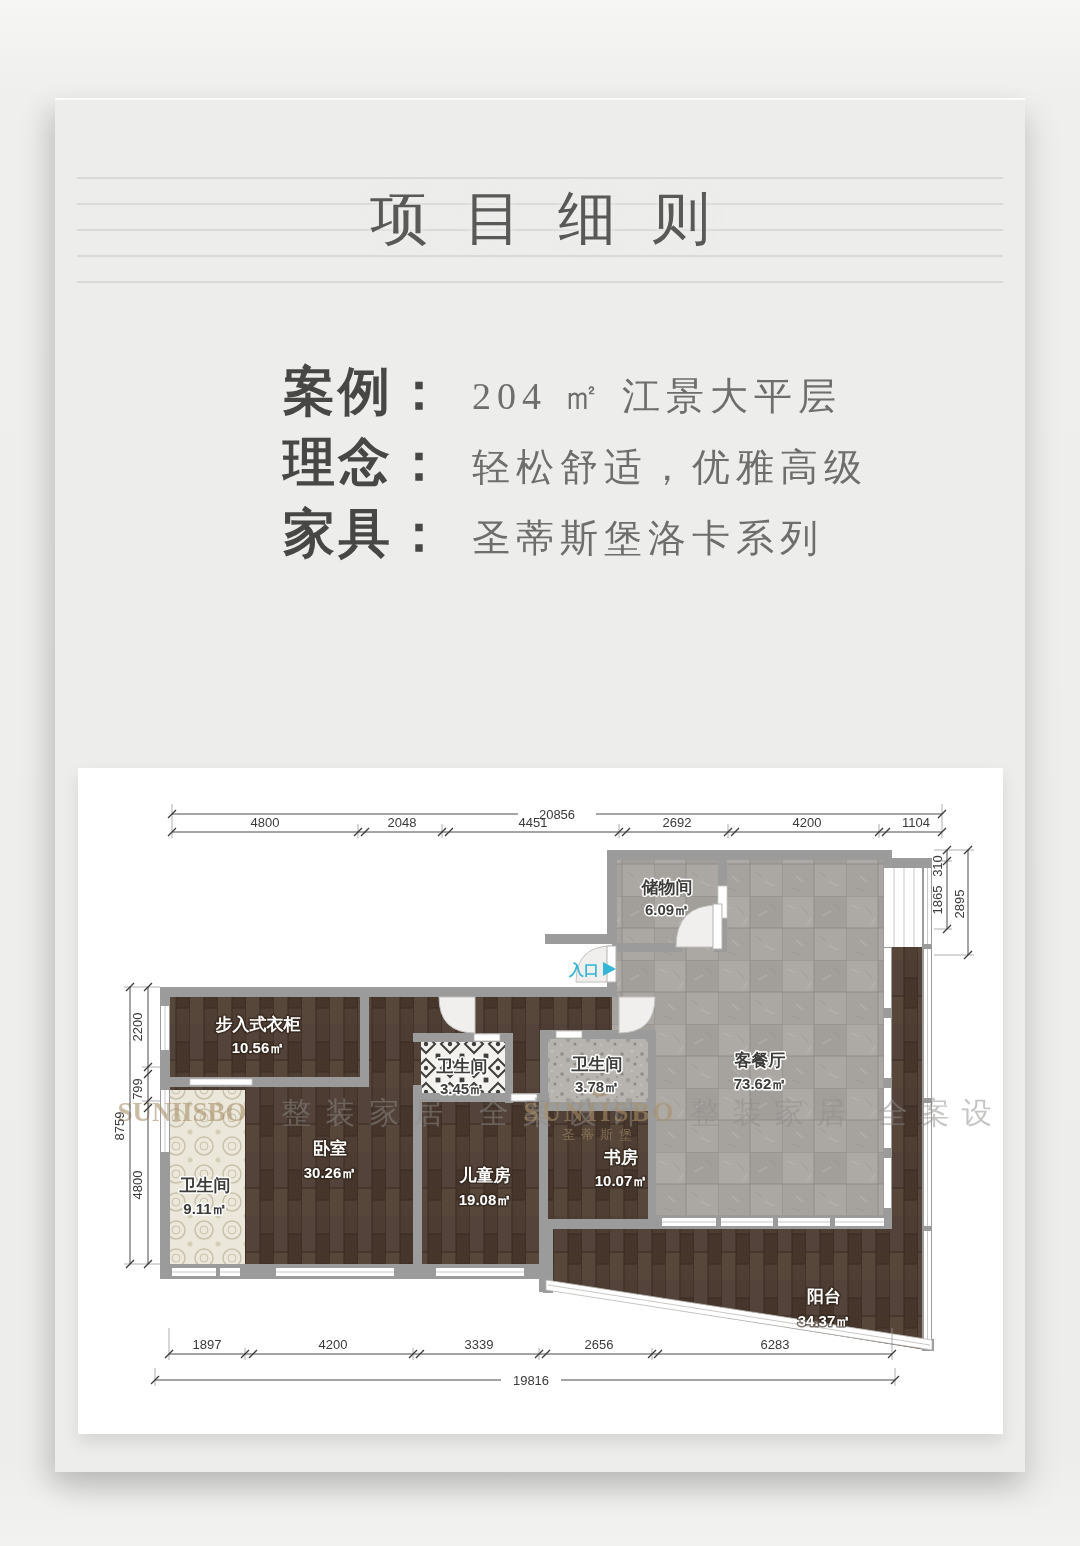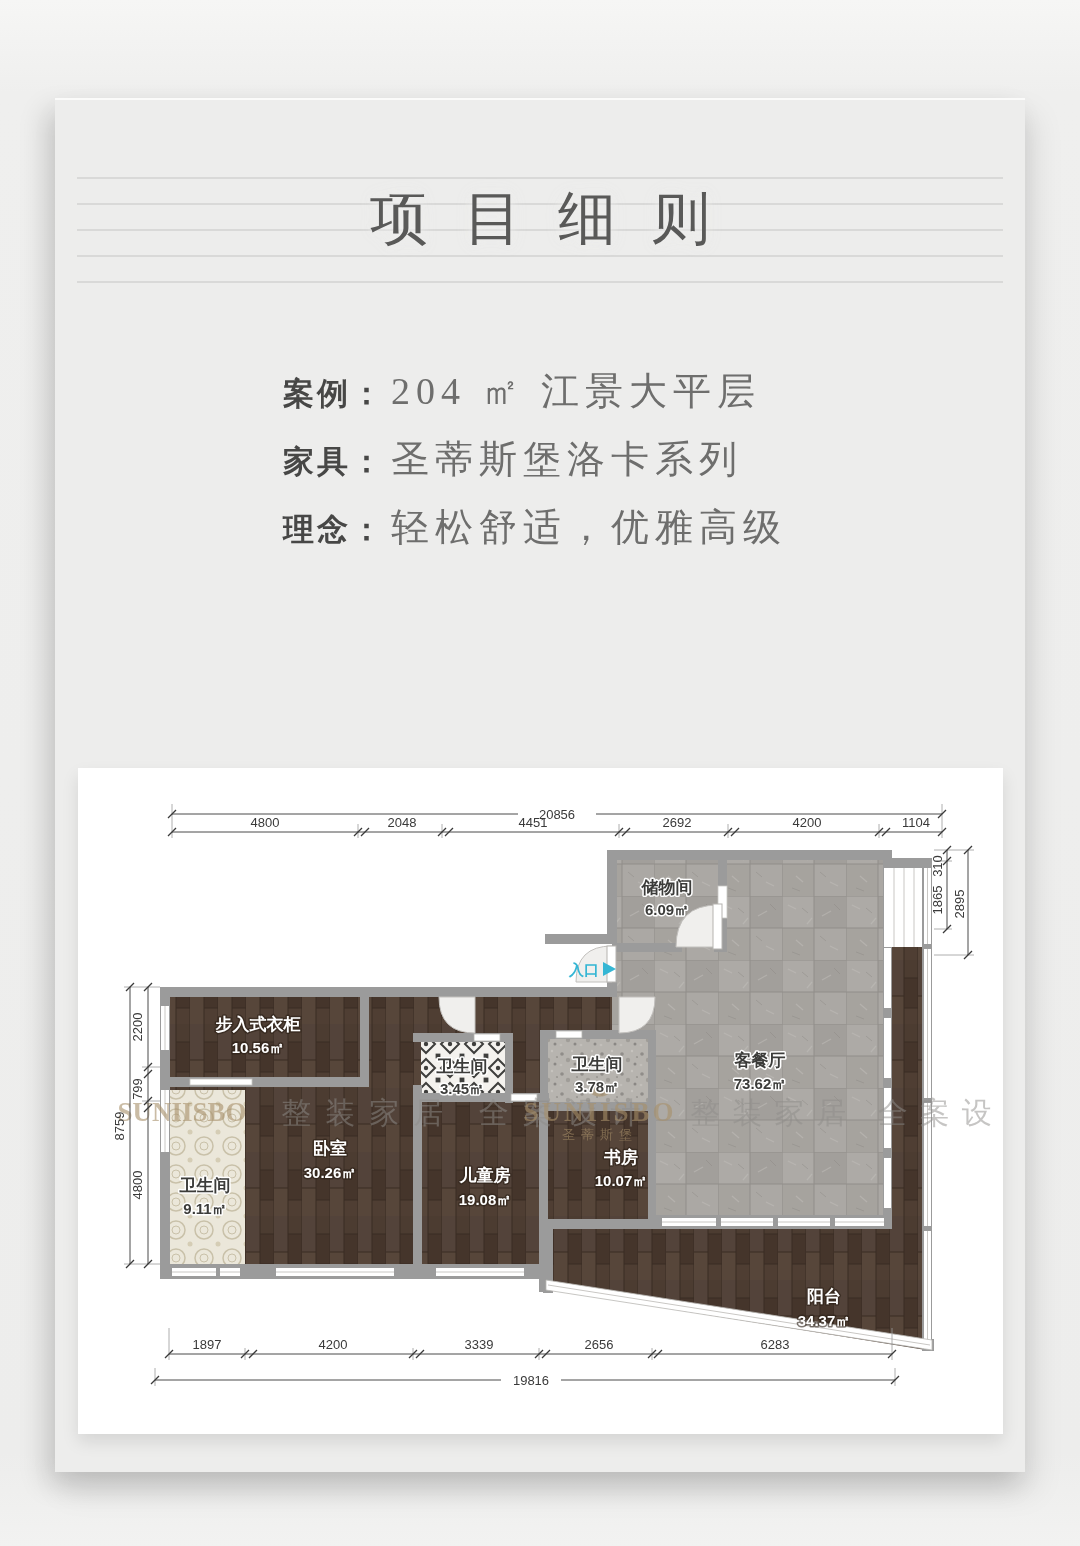--- a/index.html
+++ b/index.html
@@ -16,22 +16,22 @@
   }
   .rule-line{position:absolute;left:22px;right:22px;height:2px;background:#d9d9d8;}
   .page-title{
     position:absolute;left:0;right:0;top:80px;margin:0;text-align:center;
     font-size:58px;font-weight:400;color:#595958;
     letter-spacing:36px;text-indent:36px;
     text-shadow:0 0 10px rgba(238,238,237,0.95),0 0 18px rgba(238,238,237,0.9);
   }
   .info{position:absolute;left:228px;top:266px;}
   .info-row{display:flex;align-items:baseline;margin-bottom:15px;line-height:51px;white-space:nowrap;}
-  .info-label{font-size:31px;font-weight:700;color:#474746;letter-spacing:3px;}
-  .info-value{font-size:38px;font-weight:400;color:#6e6e6d;letter-spacing:6px;margin-left:6px;}
+  .info-label{font-size:52px;font-weight:700;color:#474746;letter-spacing:3px;}
+  .info-value{font-size:38px;font-weight:400;color:#6e6e6d;letter-spacing:6px;margin-left:24px;}
   .plan-panel{
     position:absolute;left:23px;top:668px;width:925px;height:666px;background:#ffffff;
     box-shadow:0 8px 16px rgba(0,0,0,0.10);
   }
   .plan-panel svg{display:block;width:925px;height:666px;}
 
   
   .dimtxt{font:13px "Liberation Sans","DejaVu Sans",sans-serif;fill:#3a3a3a;}
   .rname{font:700 17px "Liberation Sans","DejaVu Sans",sans-serif;paint-order:stroke;stroke-linejoin:round;}
   .rarea{font:700 15px "Liberation Sans","DejaVu Sans",sans-serif;paint-order:stroke;stroke-linejoin:round;}
@@ -59,26 +59,26 @@
       <div class="rule-line" style="top:181px"></div>
       <h1 class="page-title">项目细则</h1>
     </div>
 
     <div class="info">
       <div class="info-row">
         <span class="info-label">案例：</span>
         <span class="info-value">204 ㎡ 江景大平层</span>
       </div>
       <div class="info-row">
+        <span class="info-label">理念：</span>
+        <span class="info-value">轻松舒适，优雅高级</span>
+      </div>
+      <div class="info-row">
         <span class="info-label">家具：</span>
         <span class="info-value">圣蒂斯堡洛卡系列</span>
-      </div>
-      <div class="info-row">
-        <span class="info-label">理念：</span>
-        <span class="info-value">轻松舒适，优雅高级</span>
       </div>
     </div>
 
     <div class="plan-panel">
       <svg viewBox="0 0 925 666" xmlns="http://www.w3.org/2000/svg">
         <defs>
           <pattern id="wood" width="28" height="64" patternUnits="userSpaceOnUse">
             <rect width="28" height="64" fill="#4c3c31"></rect>
             <rect x="0" y="0" width="14" height="36" fill="#53433a"></rect>
             <rect x="14" y="18" width="14" height="30" fill="#45352b"></rect>

